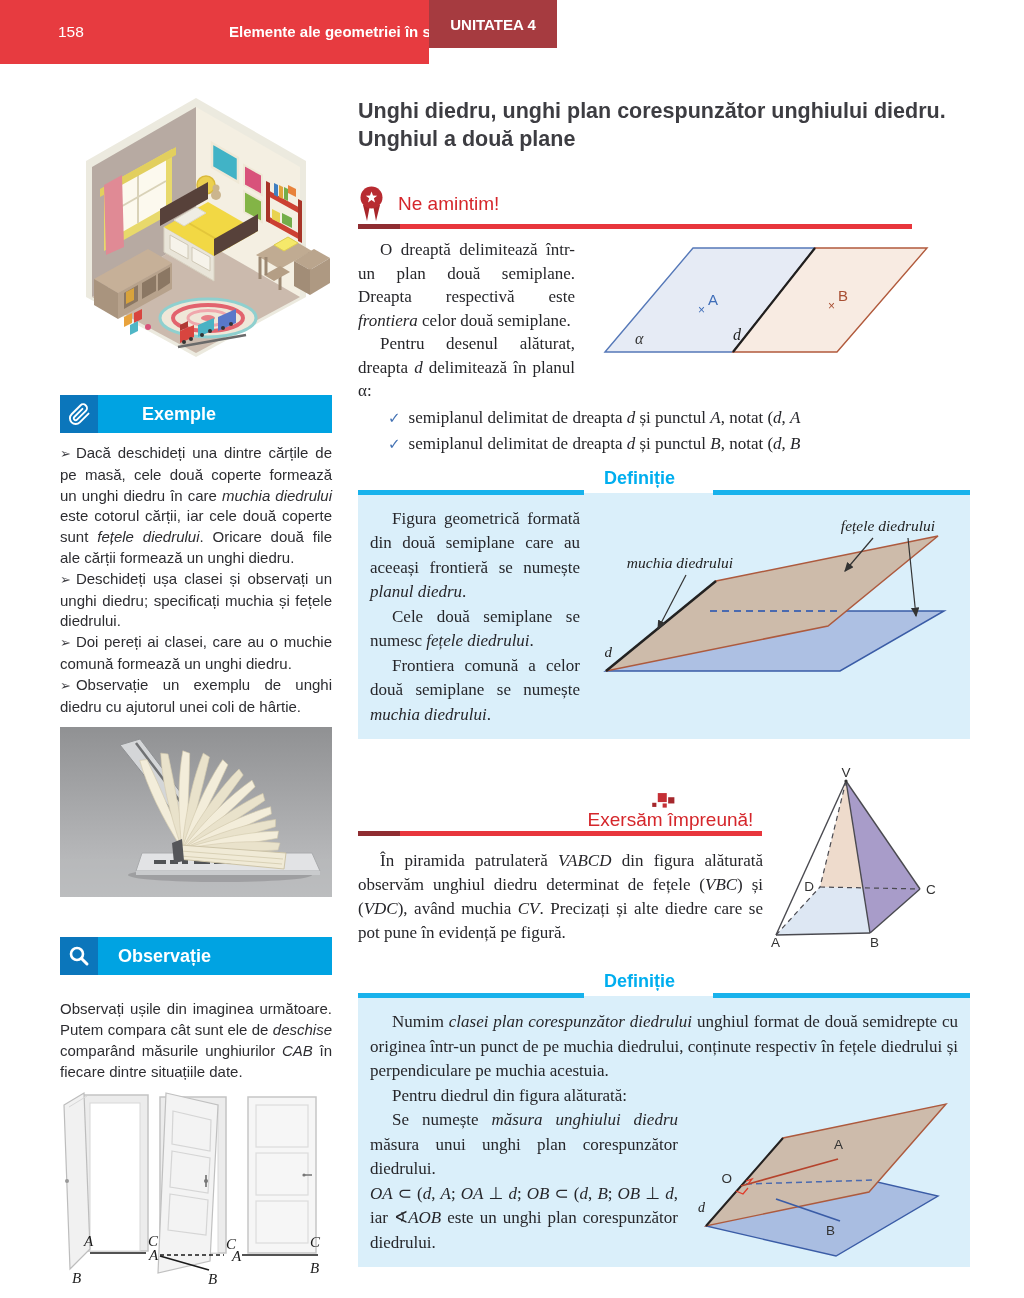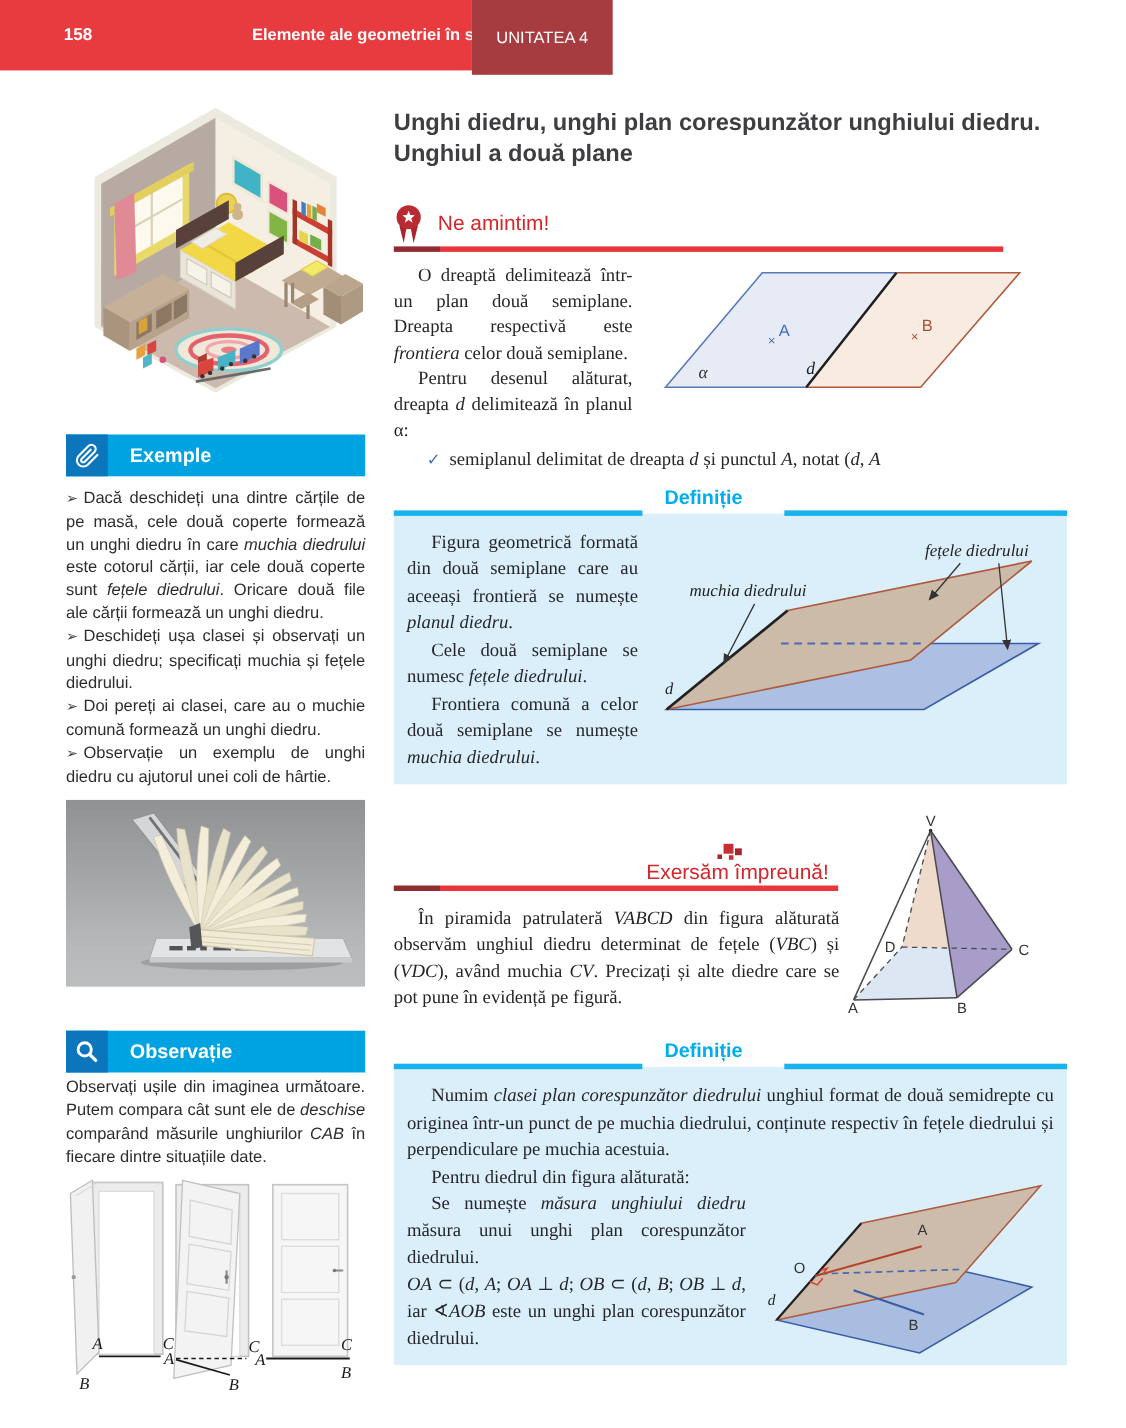--- a/index.html
+++ b/index.html
@@ -1,24 +1,24 @@
 <!DOCTYPE html>
 <html><head>
 <meta charset="utf-8">
 <style>
   html,body{margin:0;padding:0;background:#fff;}
   .page{position:relative;width:1024px;height:1298px;background:#fff;overflow:hidden;
         font-family:"Liberation Sans","DejaVu Sans",sans-serif;}
   
   .topbar{position:absolute;top:0;left:0;width:1024px;height:64px;}
   .redpart{position:absolute;left:0;top:0;width:429px;height:64px;background:#e73b40;}
-  .pagenum{position:absolute;left:58px;top:0;line-height:64px;color:#fff;font-weight:bold;font-size:15.5px;}
+  .pagenum{position:absolute;left:58px;top:0;line-height:64px;color:#fff;font-weight:normal;font-size:15.5px;}
   .chapter{position:absolute;left:229px;top:0;line-height:64px;color:#fff;font-weight:bold;font-size:15px;}
-  .unitbox{position:absolute;left:429px;top:0;width:128px;height:68px;background:#a63b40;color:#fff;
-           font-weight:normal;font-size:15px;display:flex;align-items:center;justify-content:center;}
+  .unitbox{position:absolute;left:429px;top:0;width:128px;height:48px;background:#a63b40;color:#fff;
+           font-weight:bold;font-size:15px;display:flex;align-items:center;justify-content:center;}
   
   .col-left{position:absolute;left:60px;top:85px;width:272px;}
   .col-right{position:absolute;left:358px;top:98px;width:612px;}
   .serif{font-family:"Liberation Serif","DejaVu Serif","DejaVu Sans",serif;color:#26262a;}
   
   .title{font-size:21.5px;line-height:1.28;color:#3d3d42;margin:0;font-weight:bold;}
   .red-heading{display:flex;align-items:center;margin-top:31px;height:40px;}
   .rh-label{color:#d5262b;font-size:19px;font-weight:normal;margin-left:13px;}
   .red-rule{height:5px;margin-top:0px;background:linear-gradient(to right,#8f2d31 0,#8f2d31 42px,#e8363c 42px);}
   .rule-amintim{width:554px;}
@@ -40,27 +40,27 @@
   .def-body p{margin:0;text-indent:22px;}
   .noindent{text-indent:0 !important;font-family:Liberation Serif, serif;}
   .fig-diedru{float:right;margin:4px 0 2px 8px;}
   .fig-unghiplan{float:right;margin:2px 0 0 10px;}
   .exersam-sec{position:relative;margin-top:52px;}
   .exersam-body{margin-top:13px;width:405px;font-size:17px;line-height:24px;text-align:justify;}
   .exersam-body p{margin:0;text-indent:22px;}
   .pyramid-pos{position:absolute;top:-24px;right:0;}
   
   .side-bar{display:flex;align-items:center;height:38px;background:#00a3e2;margin-top:40px;}
-  .side-bar.first{margin-top:38px;}
+  .side-bar.first{margin-top:38px;gap:24px;}
   .side-sq{width:38px;height:38px;background:#0b76bb;display:flex;align-items:center;justify-content:center;flex:none;}
   .side-label{color:#fff;font-weight:bold;font-size:18px;padding-left:20px;}
   .left-text{font-size:15px;line-height:20.8px;text-align:justify;color:#2d2d31;margin-top:10px;}
   .left-text p{margin:0;}
   .marker{padding-right:5px;color:#3f3f44;font-family:"DejaVu Sans",sans-serif;font-size:13px;}
-  .obs-text{margin-top:4px;}
+  .obs-text{margin-top:24px;}
   .room-fig{display:block;}
   .book-fig{display:block;margin-top:10px;}
   .doors-fig{display:block;margin-top:6px;}
   i{font-style:italic;}
   svg text{user-select:none;}
   .lbl-serif-it{font-family:"Liberation Serif","DejaVu Serif",serif;font-style:italic;}
   .lbl-sans{font-family:"Liberation Sans","DejaVu Sans",sans-serif;}
 </style>
 </head>
 <body>
@@ -297,20 +297,21 @@
         <text x="113" y="74" font-size="12" class="lbl-sans" fill="#3f6db8">×</text>
         <text x="123" y="65" font-size="15" class="lbl-sans" fill="#3f6db8">A</text>
         <text x="243" y="70" font-size="12" class="lbl-sans" fill="#a84f33">×</text>
         <text x="253" y="61" font-size="15" class="lbl-sans" fill="#a84f33">B</text>
       </svg>
       <p>O dreaptă delimitează într-un plan două semiplane. Dreapta respectivă este <i>frontiera</i> celor două semiplane.</p>
       <p>Pentru desenul alăturat, dreapta <i>d</i> delimitează în planul α:</p>
     </div>
     <div class="bullets serif">
       <div class="bullet-row"><span class="check">✓</span><span>semiplanul delimitat de dreapta <i>d</i> și punctul <i>A</i>, notat (<i>d</i>, <i>A</i></span></div>
+      <div class="bullet-row"><span class="check">✓</span><span>semiplanul delimitat de dreapta <i>d</i> și punctul <i>B</i>, notat (<i>d</i>, <i>B</i></span></div>
     </div>
 
     <div class="def-box">
       <div class="def-bar l"></div>
       <div class="def-bar r"></div>
       <div class="def-label">Definiție</div>
       <div class="def-body serif">
         <svg class="fig-diedru" viewBox="0 0 370 175" width="370" height="175">
           <defs>
             <marker id="arr" markerWidth="9" markerHeight="9" refX="7" refY="3.5" orient="auto">

